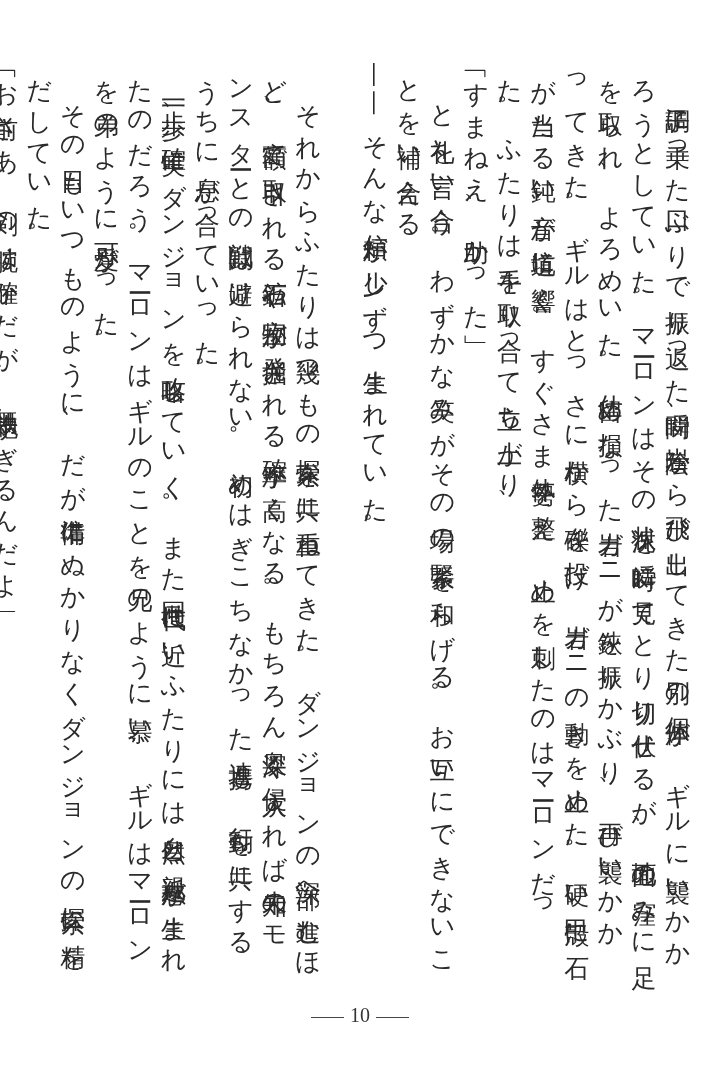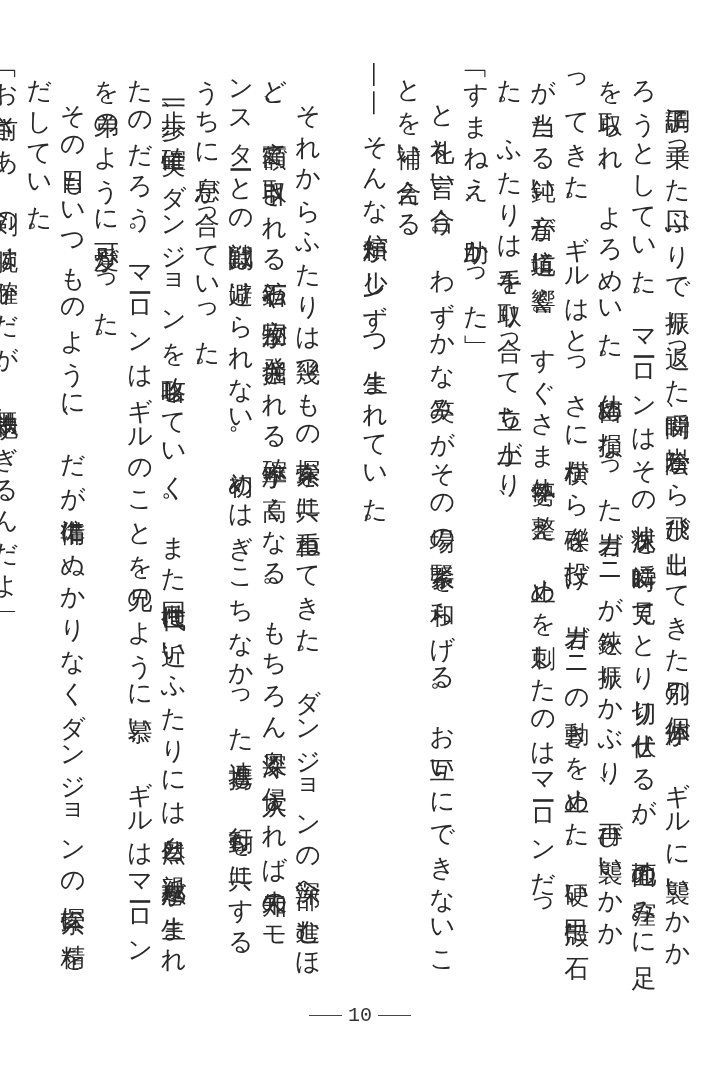--- a/index.html
+++ b/index.html
@@ -17,21 +17,21 @@
     color:#2a2a2a;
     letter-spacing: 3.2px;
   }
   .para { margin:0; padding:0; }
   .para.indent { text-indent: 1em; }
   .blank-line { display:block; }
   .folio {
     position:absolute;
     top:1004px; left:0; width:720px;
     text-align:center;
-    font-family: Liberation Mono, monospace;
+    font-family: Liberation Serif, serif;
     font-size:20px;
     color:#333;
   }
   .folio .dash { display:inline-block; width:33px; height:1px; background:#444; vertical-align:middle; margin:0 6px; }
 </style>
 </head>
 <body>
 
 <div class="page">
   <div class="text-block">

